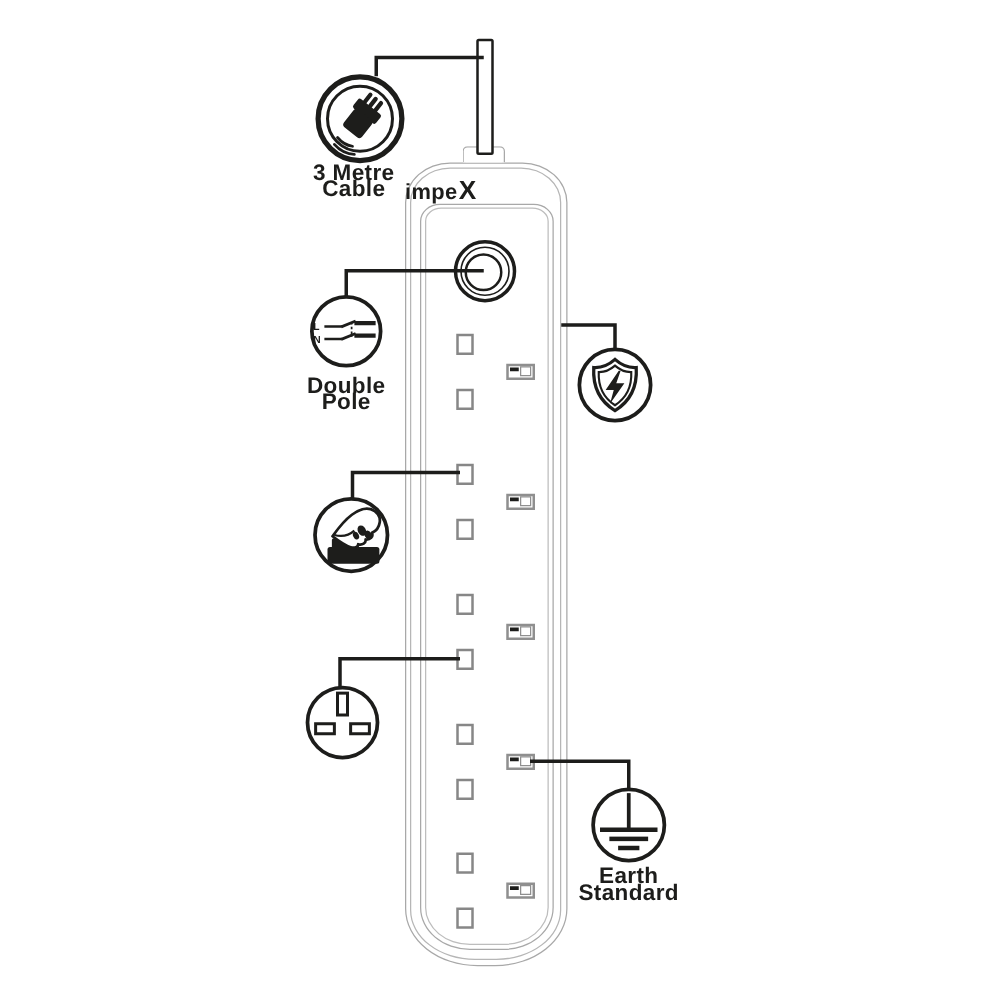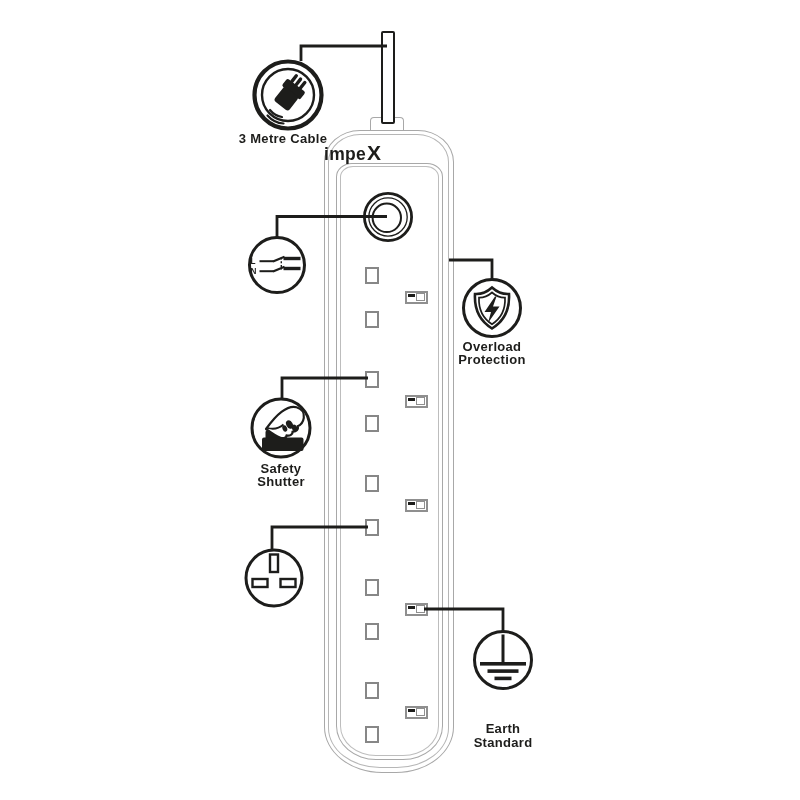--- a/index.html
+++ b/index.html
@@ -27,21 +27,21 @@
   #socket-layer{position:absolute;left:0;top:0;width:800px;height:800px;}
   .pin-hole{position:absolute;width:14px;height:17px;box-sizing:border-box;
     border:2.2px solid #878787;background:#fff;}
   .neon{position:absolute;width:23px;height:13px;box-sizing:border-box;
     border:2px solid #8f8f8f;background:#fff;}
   .neon::before{content:'';position:absolute;left:1px;top:1px;width:7px;height:3px;background:#1d1d1b;}
   .neon::after{content:'';position:absolute;right:1px;top:0;width:9px;height:8px;
     box-sizing:border-box;border:1.7px solid #8f8f8f;}
   
   .callout-label{position:absolute;width:120px;text-align:center;font-weight:bold;
-    font-size:13px;line-height:13.5px;letter-spacing:.3px;color:#1d1d1b;}
+    font-size:18px;line-height:13.5px;letter-spacing:.3px;color:#1d1d1b;}
   svg{position:absolute;overflow:visible;}
   svg text{font-family:"Liberation Sans", sans-serif;}
 </style>
 </head>
 <body>
 
 <div id="canvas">
 
   <div class="abs case-outer"></div>
   <div class="abs case-inner"></div>
@@ -118,59 +118,55 @@
     <text x="13.5" y="39" font-size="8.2" font-weight="bold" fill="#1d1d1b">L</text>
     <text x="13.5" y="49" font-size="8.2" font-weight="bold" fill="#1d1d1b">N</text>
     <path d="M22.5 36.2 H36.5" stroke="#1d1d1b" stroke-width="2"></path>
     <path d="M36 36.5 L47.5 31.8" stroke="#1d1d1b" stroke-width="2.2"></path>
     <rect x="46.5" y="31.8" width="17" height="3.4" fill="#1d1d1b"></rect>
     <path d="M22.5 46.2 H36.5" stroke="#1d1d1b" stroke-width="2"></path>
     <path d="M36 46.5 L47.5 41.8" stroke="#1d1d1b" stroke-width="2.2"></path>
     <rect x="46.5" y="41.8" width="17" height="3.4" fill="#1d1d1b"></rect>
     <path d="M44.3 32.5 V44.5" stroke="#1d1d1b" stroke-width="1.4" stroke-dasharray="2 1.8"></path>
   </svg>
+  <div class="callout-label" style="left:217px;top:301.5px">
+    <div>Double</div>
+    <div>Pole</div>
+  </div>
 
   <svg width="88" height="66" style="left:448px;top:276px">
     <circle cx="44" cy="32" r="28.5" fill="#fff" stroke="#1d1d1b" stroke-width="3"></circle>
     <path d="M44 11.5 C49 16, 55.5 18.3, 61 18 C61.8 32, 57 44.5, 44 52.5 C31 44.5, 26.2 32, 27 18 C32.5 18.3, 39 16, 44 11.5 Z" fill="#fff" stroke="#1d1d1b" stroke-width="2.6"></path>
     <path d="M44 16.5 C48 20, 53 21.8, 57 21.7 C57.5 32.5, 53.5 42, 44 48.2 C34.5 42, 30.5 32.5, 31 21.7 C35 21.8, 40 20, 44 16.5 Z" fill="none" stroke="#1d1d1b" stroke-width="1.7"></path>
     <path d="M47 20.5 L36.5 36 L43 36 L40 47 L51.5 30.5 L45 30.5 L48.5 20.5 Z" fill="#1d1d1b"></path>
   </svg>
-  <div class="callout-label" style="left:432px;top:339.5px">
-    <div>Overload</div>
-    <div>Protection</div>
-  </div>
 
   <svg width="80" height="62" style="left:241px;top:398px">
     <circle cx="40" cy="30" r="29" fill="#fff" stroke="#1d1d1b" stroke-width="3"></circle>
     <rect x="24.5" y="32.5" width="14.5" height="9" rx="1.5" fill="#1d1d1b"></rect>
     <rect x="21" y="39.5" width="41.5" height="13.5" rx="2" fill="#1d1d1b"></rect>
     <path d="M25 31 C30 24, 35.5 17.5, 40.5 13.8 C45 10.5, 51 8, 55.5 9.3 C60.5 10.8, 63.5 15, 62.8 19.8 C62.3 23.3, 60 26.8, 56.5 28.3 C58 31.5, 55 34, 51.5 33.6 C52 36.4, 48.8 38.3, 45.5 37.4 C45.8 39.6, 42.5 40.8, 39.5 39.8 C36 38.6, 30 34.8, 25 31 Z" fill="#fff" stroke="#1d1d1b" stroke-width="2.2" stroke-linejoin="round"></path>
     <path d="M26.5 30 C32 31.5, 38 30.5, 42.5 26.5" fill="none" stroke="#1d1d1b" stroke-width="1.8"></path>
     <ellipse cx="48.5" cy="26.5" rx="3.2" ry="4.4" transform="rotate(-28 48.5 26.5)" fill="#1d1d1b"></ellipse>
     <ellipse cx="53.5" cy="30" rx="2.7" ry="3.6" transform="rotate(-30 53.5 30)" fill="#1d1d1b"></ellipse>
     <ellipse cx="43.8" cy="30.5" rx="2.3" ry="3.2" transform="rotate(-25 43.8 30.5)" fill="#1d1d1b"></ellipse>
   </svg>
-  <div class="callout-label" style="left:221px;top:461.5px">
-    <div>Safety</div>
-    <div>Shutter</div>
-  </div>
 
   <svg width="84" height="60" style="left:231.5px;top:547.5px">
     <circle cx="42" cy="30" r="28" fill="#fff" stroke="#1d1d1b" stroke-width="3"></circle>
     <rect x="38" y="6.5" width="8" height="17.5" fill="#fff" stroke="#1d1d1b" stroke-width="2.4"></rect>
     <rect x="20.5" y="31" width="15" height="8" fill="#fff" stroke="#1d1d1b" stroke-width="2.4"></rect>
     <rect x="48.5" y="31" width="15" height="8" fill="#fff" stroke="#1d1d1b" stroke-width="2.4"></rect>
   </svg>
 
   <svg width="80" height="62" style="left:463px;top:629.5px">
     <circle cx="40" cy="30" r="28.5" fill="#fff" stroke="#1d1d1b" stroke-width="3"></circle>
     <path d="M40 4.5 V33.5" stroke="#1d1d1b" stroke-width="3"></path>
     <rect x="17" y="32" width="46" height="3.6" fill="#1d1d1b"></rect>
     <rect x="24.5" y="39.3" width="31" height="3.6" fill="#1d1d1b"></rect>
     <rect x="31.5" y="46.6" width="17" height="3.6" fill="#1d1d1b"></rect>
   </svg>
-  <div class="callout-label" style="left:443px;top:722px">
+  <div class="callout-label" style="left:443px;top:694px">
     <div>Earth</div>
     <div>Standard</div>
   </div>
 
 </div>
 
 </body></html>

